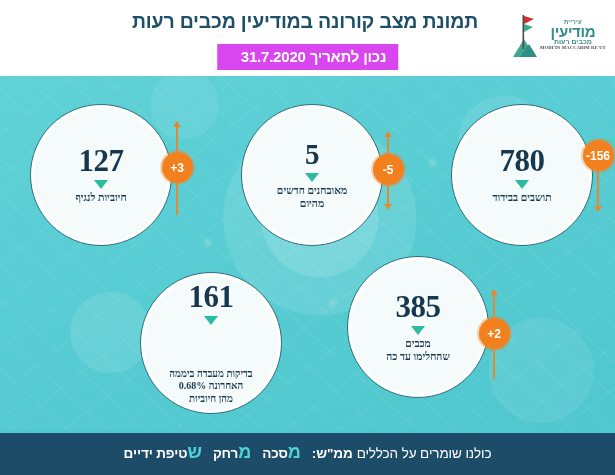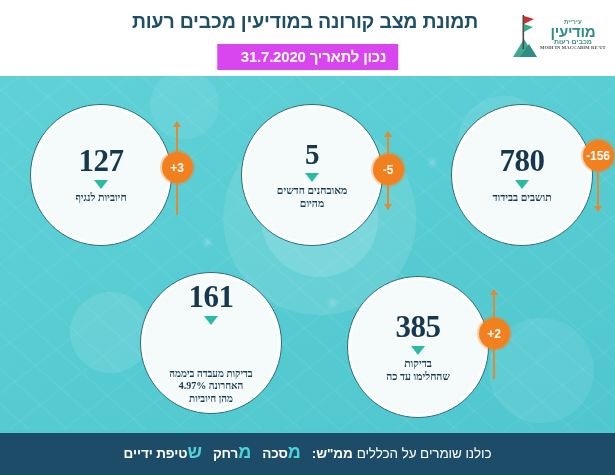--- a/index.html
+++ b/index.html
@@ -322,40 +322,40 @@
     <div class="label">
       <div>חיוביות לנגיף</div>
     </div>
   </div>
   <div class="badge-wrap" style="top:122px; right:421px;">
     <div class="connector arrow-up" style="height:30px;"></div>
     <div class="badge">+3</div>
     <div class="connector" style="height:32px;"></div>
   </div>
 
-  <div class="circle" style="top:276px; right:126px; width:140px; height:140px;">
+  <div class="circle" style="top:256px; right:126px; width:140px; height:140px;">
     <div class="value">385</div>
     <div class="tri"></div>
     <div class="label">
-      <div>בדיקות</div>
+      <div>מכבים</div>
       <div>שהחלימו עד כה</div>
     </div>
   </div>
   <div class="badge-wrap" style="top:290px; right:104px;">
     <div class="connector arrow-up" style="height:28px;"></div>
     <div class="badge">+2</div>
     <div class="connector" style="height:30px;"></div>
   </div>
 
   <div class="circle dense" style="top:272px; right:333px; width:140px; height:140px;">
     <div class="value">161</div>
     <div class="tri"></div>
     <div class="label">
       <div>בדיקות מעבדה ביממה</div>
-      <div>האחרונה 4.97%</div>
+      <div>האחרונה 0.68%</div>
       <div>מהן חיוביות</div>
     </div>
   </div>
 
   <div class="footer">
     <div class="footer-strip"></div>
     <div class="footer-text">
       <span class="f-plain">כולנו שומרים על הכללים</span>
       <span class="f-bold">ממ"ש:</span>
       <span class="f-word"><span class="f-init">מ</span><span>סכה</span></span>

